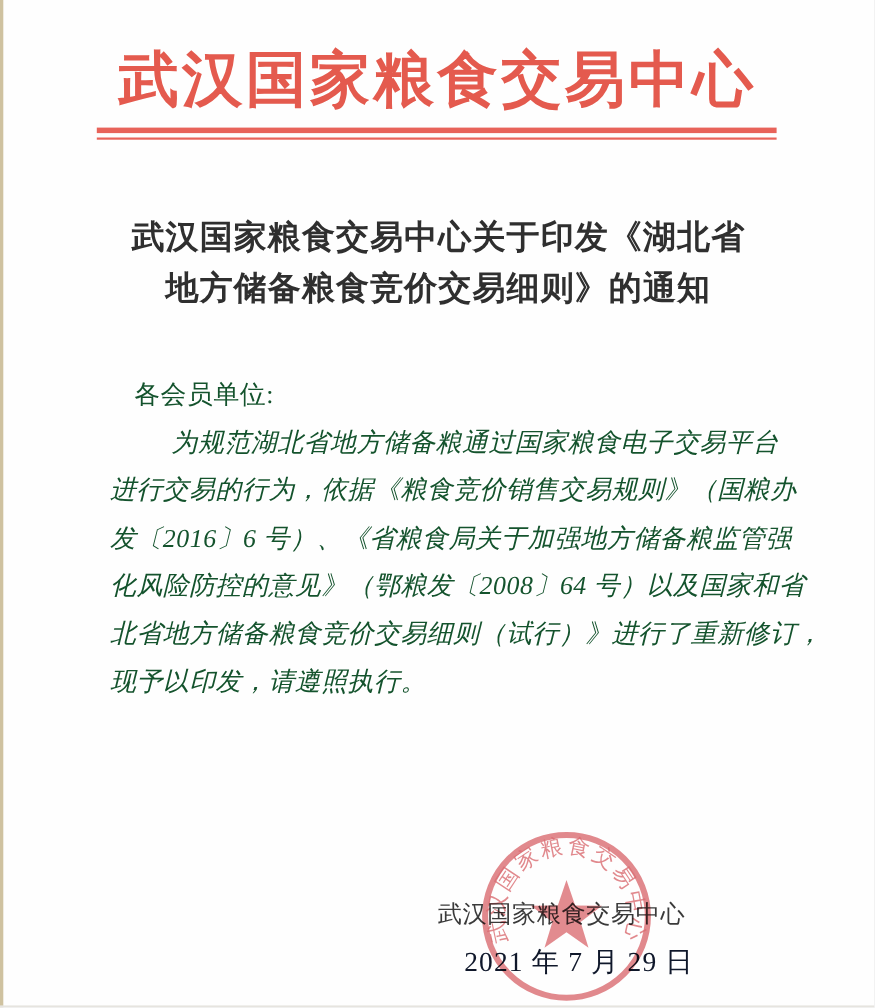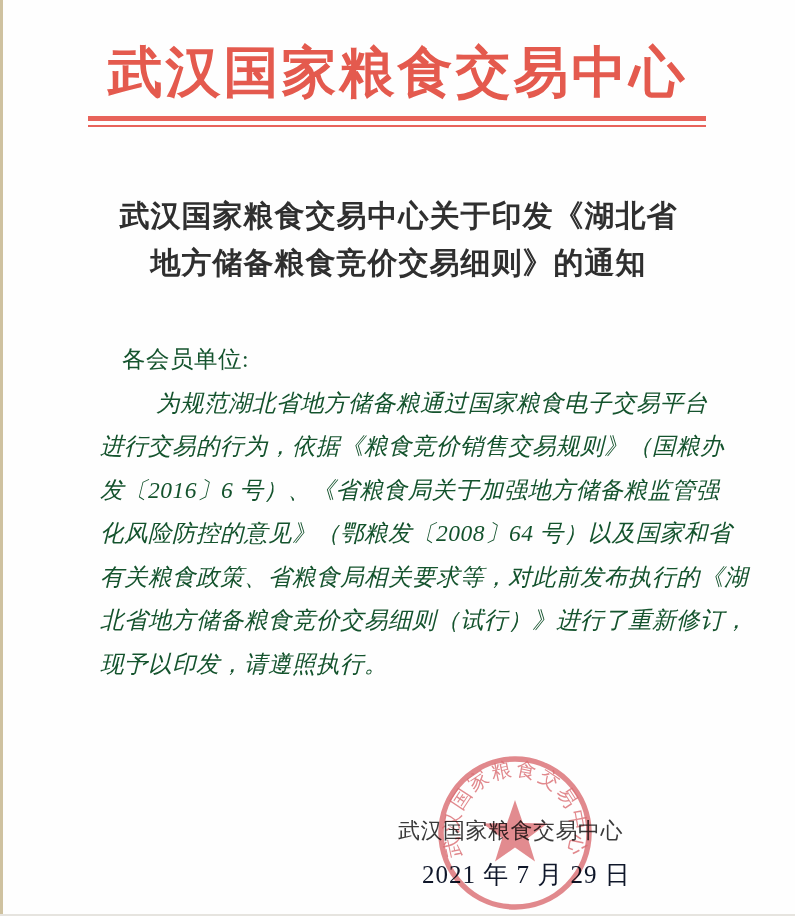--- a/index.html
+++ b/index.html
@@ -83,21 +83,20 @@
     <div>武汉国家粮食交易中心关于印发《湖北省</div>
     <div>地方储备粮食竞价交易细则》的通知</div>
   </div>
 
   <div class="body-block">
     <div class="salutation">各会员单位:</div>
     <div class="para-line indent">为规范湖北省地方储备粮通过国家粮食电子交易平台</div>
     <div class="para-line">进行交易的行为，依据《粮食竞价销售交易规则》（国粮办</div>
     <div class="para-line">发〔2016〕6 号）、《省粮食局关于加强地方储备粮监管强</div>
     <div class="para-line">化风险防控的意见》（鄂粮发〔2008〕64 号）以及国家和省</div>
-    <div class="para-line">有关粮食政策、省粮食局相关要求等，对此前发布执行的《湖</div>
     <div class="para-line">北省地方储备粮食竞价交易细则（试行）》进行了重新修订，</div>
     <div class="para-line">现予以印发，请遵照执行。</div>
   </div>
 
   <div class="signature-org">武汉国家粮食交易中心</div>
 
   <div class="signature-date">2021 年 7 月 29 日</div>
 
   <svg class="seal" viewBox="428 744 170 170" xmlns="http://www.w3.org/2000/svg">
     <circle cx="513" cy="831" r="74" fill="none" stroke="#d6575e" stroke-width="5.5" stroke-opacity="0.8"></circle>

